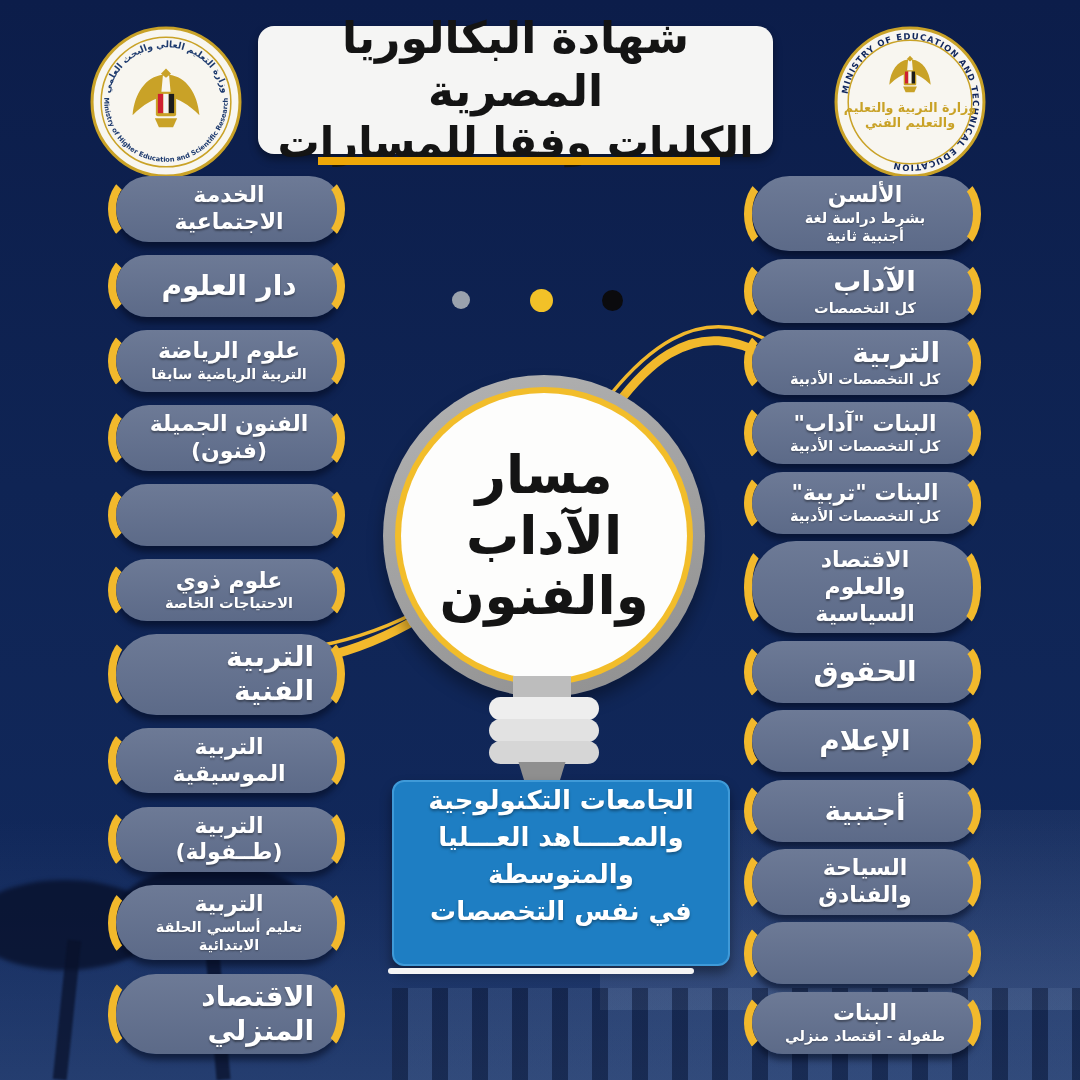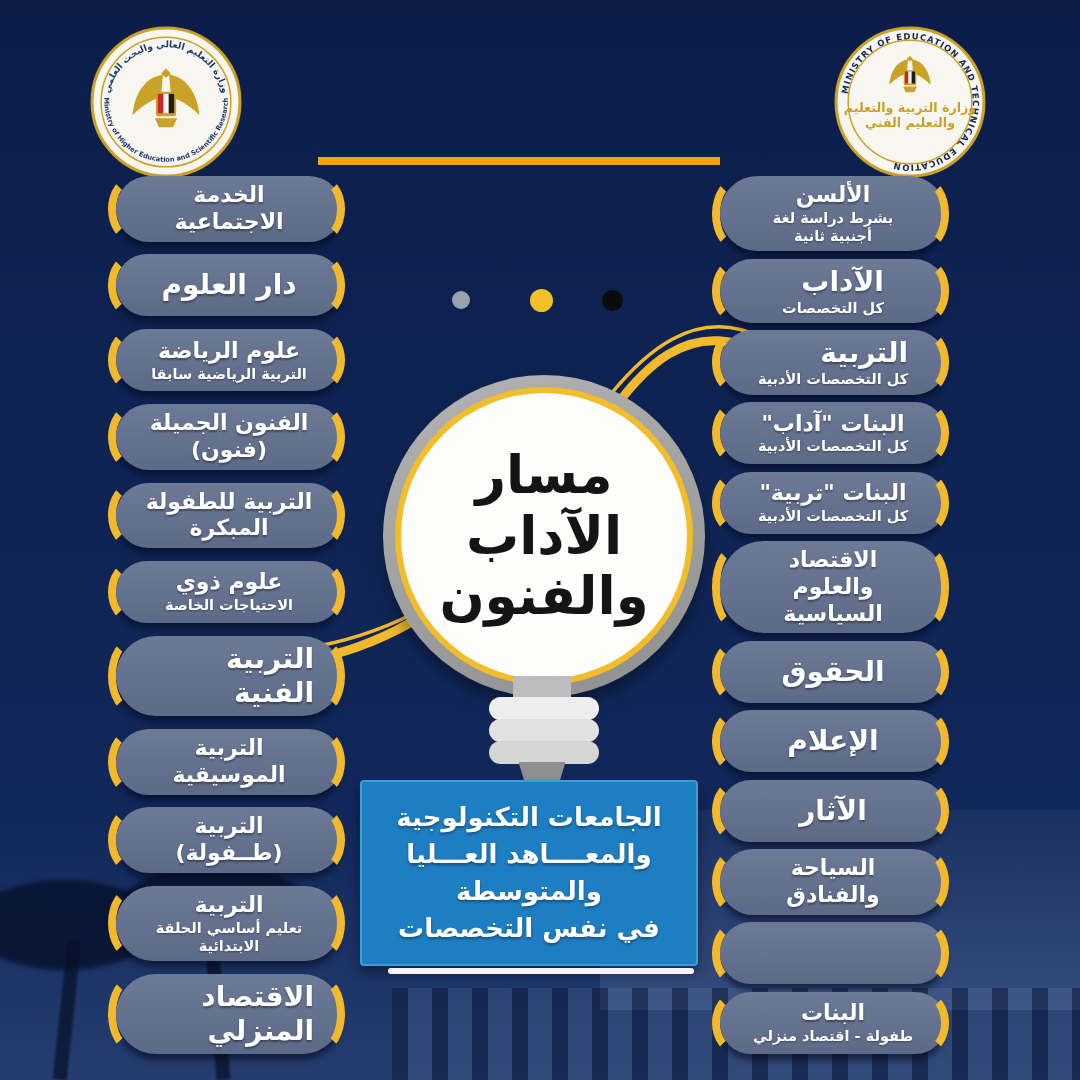--- a/index.html
+++ b/index.html
@@ -40,21 +40,21 @@
   
   .dot{position:absolute;border-radius:50%;z-index:1;}
   .dot-gray{left:452px;top:291px;width:18px;height:18px;background:#9aa2ad;}
   .dot-yellow{left:530px;top:289px;width:23px;height:23px;background:#f2c128;}
   .dot-black{left:602px;top:290px;width:21px;height:21px;background:#0b0b0e;}
 
   
   .col{position:absolute;top:176px;height:878px;width:226px;display:flex;
     flex-direction:column;justify-content:space-between;z-index:4;}
   .col-left{left:116px;}
-  .col-right{left:720px;}
+  .col-right{left:752px;}
   .pill{position:relative;background:linear-gradient(180deg,#6d7a96 0%,#5c6a88 100%);
     border-radius:44px;color:#fff;display:flex;align-items:center;justify-content:center;
     text-align:center;direction:rtl;padding:6px 28px;min-height:50px;
     box-shadow:0 6px 6px rgba(3,9,28,.55);}
   .pill .lbl{font-weight:800;font-size:22px;line-height:1.22;white-space:pre-line;
     text-shadow:0 2px 2px rgba(0,0,0,.35);}
   .pill.big .lbl{font-size:28px;text-align:right;}
   .pill .sub{font-weight:700;font-size:14.5px;line-height:1.25;white-space:pre-line;
     text-shadow:0 1px 2px rgba(0,0,0,.35);}
   .arc{position:absolute;top:50%;transform:translateY(-50%);width:32px;height:76%;
@@ -72,23 +72,23 @@
   .bulb-title{font-size:53px;font-weight:800;color:#141414;line-height:1.14;white-space:pre-line;}
   .bulb-neck{position:absolute;left:513px;top:676px;width:58px;height:26px;background:#bdbdbd;z-index:2;}
   .ridge{position:absolute;left:489px;width:110px;height:23px;border-radius:12px;z-index:2;}
   .ridge1{top:697px;background:#eeeeee;}
   .ridge2{top:719px;background:#e2e2e2;}
   .ridge3{top:741px;background:#d6d6d6;}
   .bulb-tip{position:absolute;left:514px;top:762px;width:56px;height:22px;background:#8f8f8f;
     clip-path:polygon(8% 0,92% 0,80% 100%,20% 100%);z-index:2;}
 
   
-  .note-box{position:absolute;left:360px;top:780px;width:334px;height:182px;z-index:2;
-    background:#1e7ec3;border:2px solid #3f9ad8;border-radius:4px;
-    display:flex;align-items:center;justify-content:center;text-align:center;direction:rtl;
+  .note-box{position:absolute;left:392px;top:780px;width:334px;height:182px;z-index:2;
+    background:#1e7ec3;border:2px solid #3f9ad8;border-radius:12px;
+    display:flex;justify-content:center;text-align:center;direction:rtl;
     box-shadow:0 7px 12px rgba(0,0,0,.4);}
   .note-text{color:#fff;font-weight:800;font-size:26px;line-height:1.42;white-space:pre-line;
     text-shadow:0 2px 3px rgba(0,0,0,.35);}
   .note-underline{position:absolute;left:388px;top:968px;width:306px;height:6px;
     background:#f4f4f4;border-radius:3px;z-index:2;}
 </style>
 </head>
 <body>
 
 <div class="canvas">
@@ -145,20 +145,24 @@
       <rect x="-10" y="-7" width="20" height="24" rx="2" fill="#c9a227"></rect>
       <rect x="-8" y="-5" width="5.3" height="19" fill="#ce2030"></rect>
       <rect x="-2.6" y="-5" width="5.3" height="19" fill="#f4f4f4"></rect>
       <rect x="2.7" y="-5" width="5.3" height="19" fill="#1c1c1c"></rect>
       <path d="M-11,19 h22 l-4,9 h-14 z" fill="#c9a227"></path>
     </g>
     <text x="75" y="85" text-anchor="middle" font-size="12.5" font-weight="bold" fill="#c9a227">وزارة التربية والتعليم</text>
     <text x="75" y="100" text-anchor="middle" font-size="12.5" font-weight="bold" fill="#c9a227">والتعليم الفني</text>
   </svg>
 
+  <div class="title-box">
+    <div class="title-l1">شهادة البكالوريا المصرية</div>
+    <div class="title-l2">الكليات وفقا للمسارات</div>
+  </div>
   <div class="title-underline"></div>
 
   <div class="dot dot-gray"></div>
   <div class="dot dot-yellow"></div>
   <div class="dot dot-black"></div>
 
   <div class="col col-left" id="col-left">
       <div class="pill">
         <span class="arc arc-l"></span>
         <div>
@@ -184,24 +188,20 @@
       <div class="pill">
         <span class="arc arc-l"></span>
         <div>
           <div class="lbl">الفنون الجميلة
 (فنون)</div>
         </div>
         <span class="arc arc-r"></span>
       </div>
       <div class="pill">
         <span class="arc arc-l"></span>
-        <div>
-          <div class="lbl">التربية للطفولة
-المبكرة</div>
-        </div>
         <span class="arc arc-r"></span>
       </div>
       <div class="pill">
         <span class="arc arc-l"></span>
         <div>
           <div class="lbl">علوم ذوي</div>
           <div class="sub">الاحتياجات الخاصة</div>
         </div>
         <span class="arc arc-r"></span>
       </div>
@@ -305,21 +305,21 @@
       <div class="pill big">
         <span class="arc arc-l"></span>
         <div>
           <div class="lbl">الإعلام</div>
         </div>
         <span class="arc arc-r"></span>
       </div>
       <div class="pill big">
         <span class="arc arc-l"></span>
         <div>
-          <div class="lbl">الآثار</div>
+          <div class="lbl">أجنبية</div>
         </div>
         <span class="arc arc-r"></span>
       </div>
       <div class="pill">
         <span class="arc arc-l"></span>
         <div>
           <div class="lbl">السياحة والفنادق</div>
         </div>
         <span class="arc arc-r"></span>
       </div>

